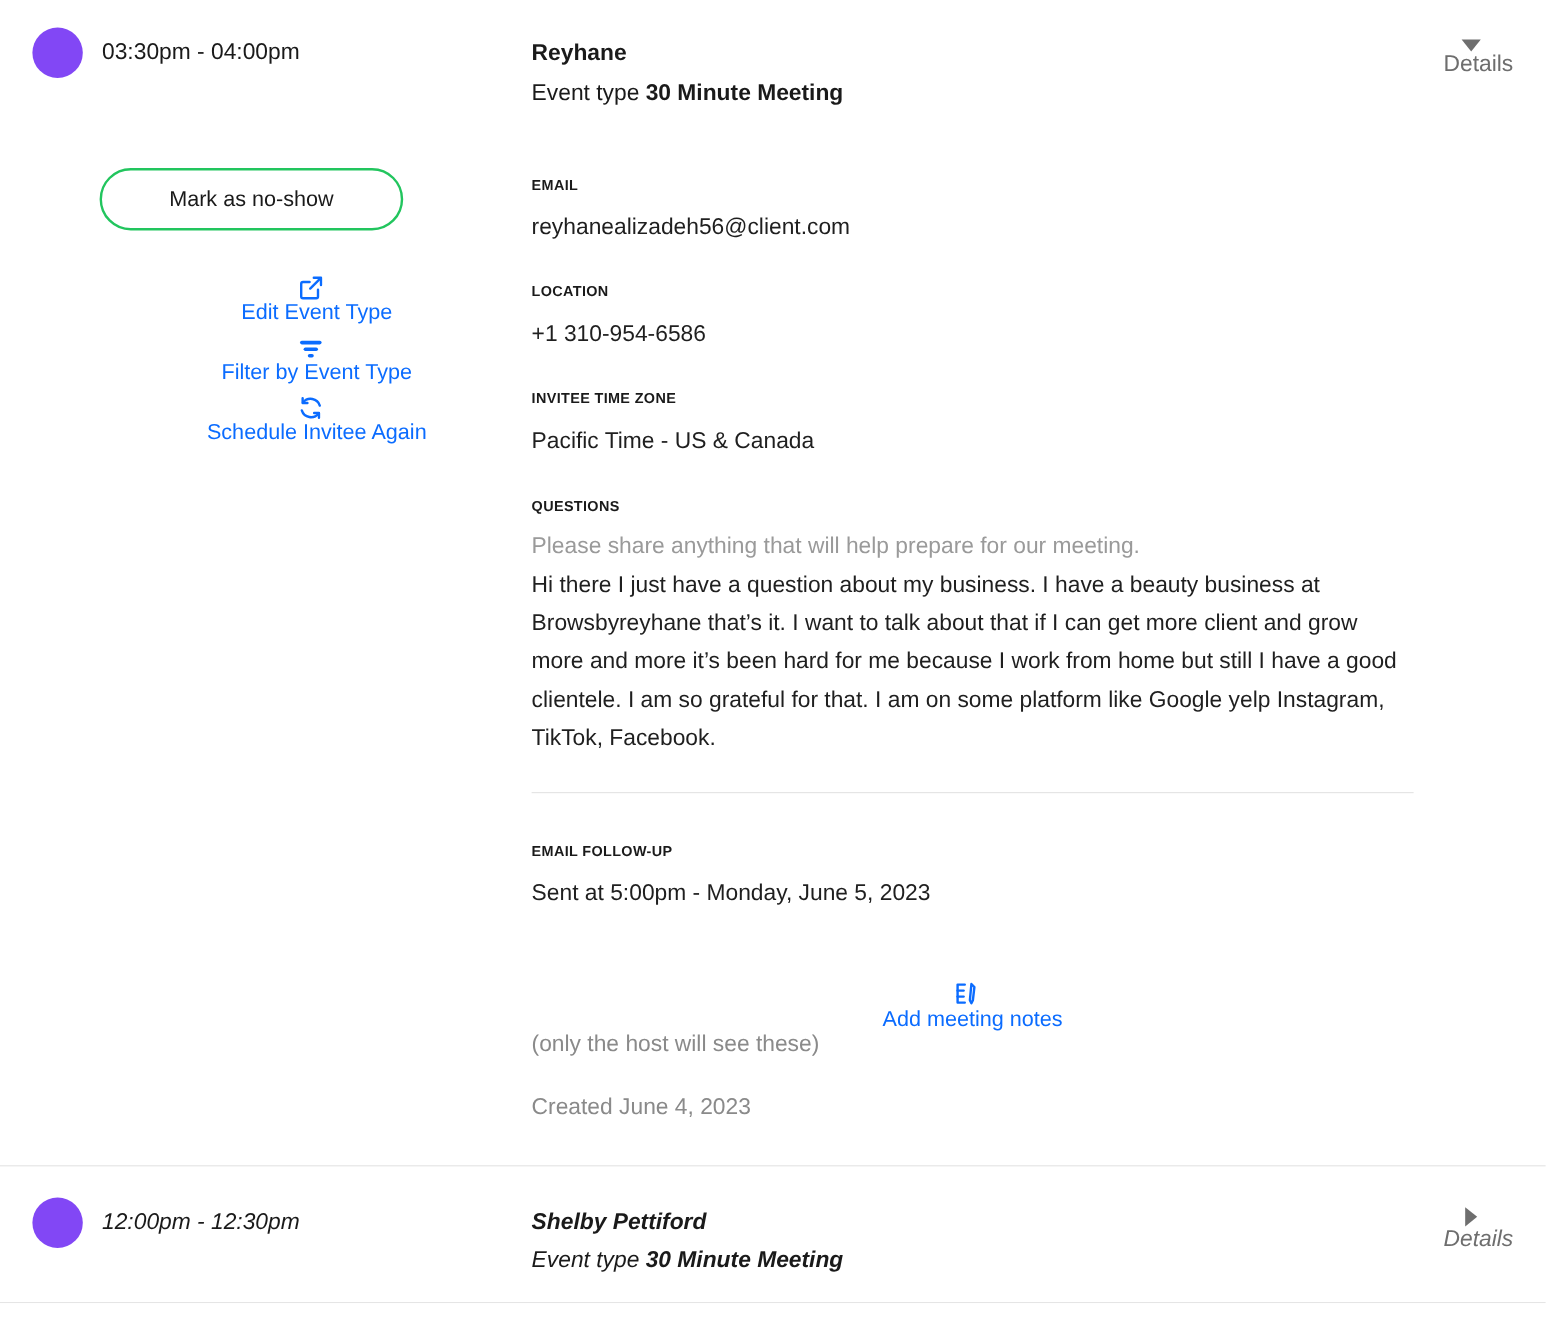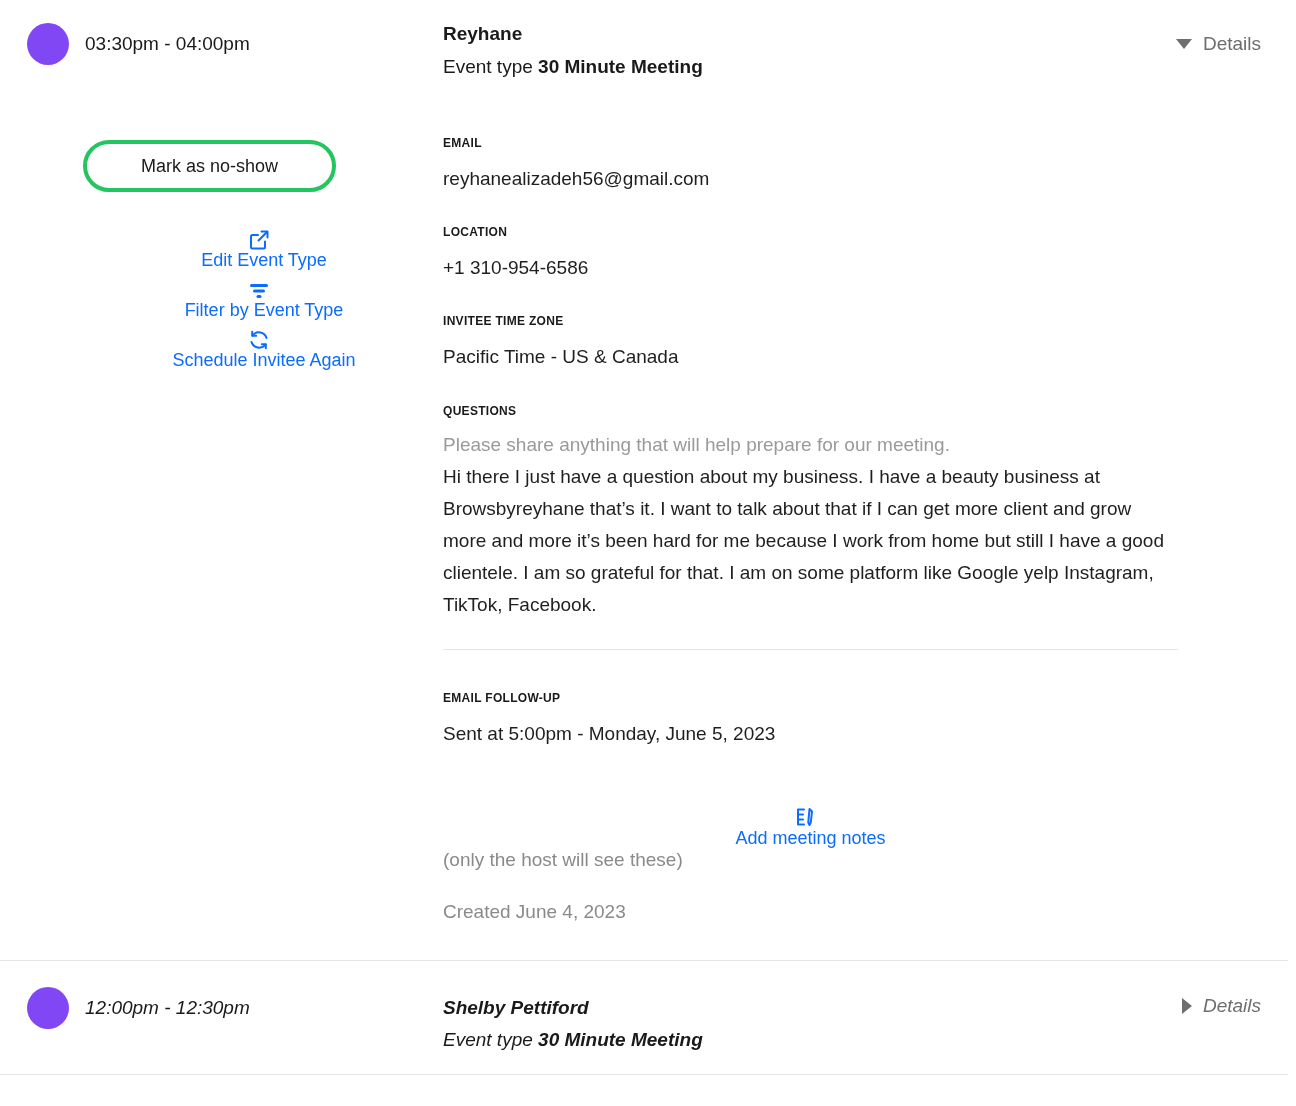--- a/index.html
+++ b/index.html
@@ -24,36 +24,36 @@
   .dot {
     width: 42px; height: 42px; border-radius: 50%;
     background: #8247f5; flex: 0 0 42px;
   }
   .time { margin-left: 16px; font-size: 19px; color: #1a1a1a; }
 
   .noshow-btn {
     display: block;
     margin: 75px 0 0 56px;
     width: 253px; height: 52px;
-    border: 4px solid #22c55e; border-radius: 26px;
+    border: 2px solid #22c55e; border-radius: 26px;
     background: #ffffff; color: #1a1a1a;
     font-family: "Liberation Sans", sans-serif;
     font-size: 18px; cursor: pointer;
   }
 
   .links { margin: 38px 0 0 58px; }
   .link {
     display: flex; align-items: center;
     color: #0b6cff; font-size: 18px;
     text-decoration: none; cursor: pointer; flex-direction: column;
   }
   .links .link { margin-bottom: 26px; height: 24px; }
   .link .icon { display: inline-flex; margin-right: 10px; align-items: center; }
 
-  .invitee-name { font-size: 19px; font-weight: 700; margin-top: 22px; line-height: 24px; }
+  .invitee-name { font-size: 19px; font-weight: 700; margin-top: 33px; line-height: 24px; }
   .event-type { margin-top: 9px; font-size: 19px; line-height: 24px; }
   .event-type .bold { font-weight: 700; }
 
   .field-label {
     font-size: 12px; font-weight: 700; letter-spacing: 0.3px;
     color: #1a1a1a; line-height: 18px;
   }
   .fl-email { margin-top: 55px; }
   .fl-gap   { margin-top: 32px; }
   .field-value { margin-top: 15px; font-size: 19px; line-height: 24px; color: #1f1f1f; }
@@ -68,21 +68,21 @@
   .fl-followup { margin-top: 39px; }
 
   .notes-link { margin-top: 60px; height: 24px; }
   .gray { color: #8a8a8a; font-size: 19px; line-height: 24px; }
   .host-note { margin-top: 18px; }
   .created { margin-top: 28px; }
 
   .details-toggle {
     position: absolute; top: 33px; right: 27px;
     display: flex; align-items: center;
-    color: #6e6e6e; font-size: 19px; cursor: pointer;
+    color: #6e6e6e; font-size: 19px; cursor: pointer; flex-direction: column;
   }
   .collapsed .details-toggle { top: 34px; }
   .tri { display: inline-block; width: 0; height: 0; margin-right: 11px; }
   .tri-down {
     border-left: 8px solid transparent;
     border-right: 8px solid transparent;
     border-top: 10px solid #6e6e6e;
   }
   .tri-right {
     border-top: 8px solid transparent;
@@ -147,21 +147,21 @@
     </div>
 
     <div class="col-right">
       <h2 class="invitee-name">Reyhane</h2>
       <div class="event-type">
         <span>Event type</span>
         <span class="bold">30 Minute Meeting</span>
       </div>
 
       <div class="field-label fl-email">EMAIL</div>
-      <div class="field-value">reyhanealizadeh56@gmail.com</div>
+      <div class="field-value">reyhanealizadeh56@client.com</div>
 
       <div class="field-label fl-gap">LOCATION</div>
       <div class="field-value">+1 310-954-6586</div>
 
       <div class="field-label fl-gap">INVITEE TIME ZONE</div>
       <div class="field-value">Pacific Time - US &amp; Canada</div>
 
       <div class="questions-block">
         <div class="field-label">QUESTIONS</div>
         <div class="q-text">

